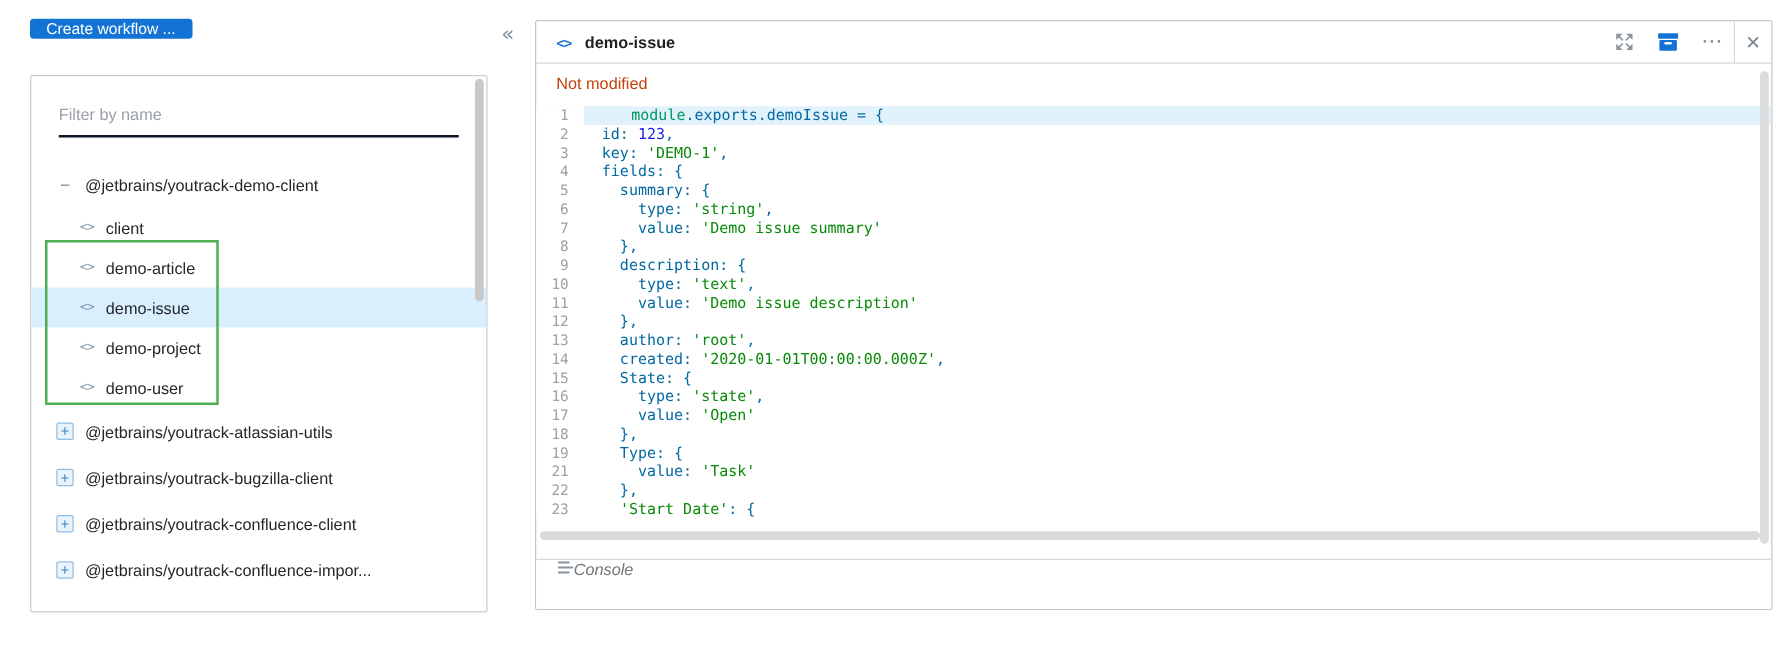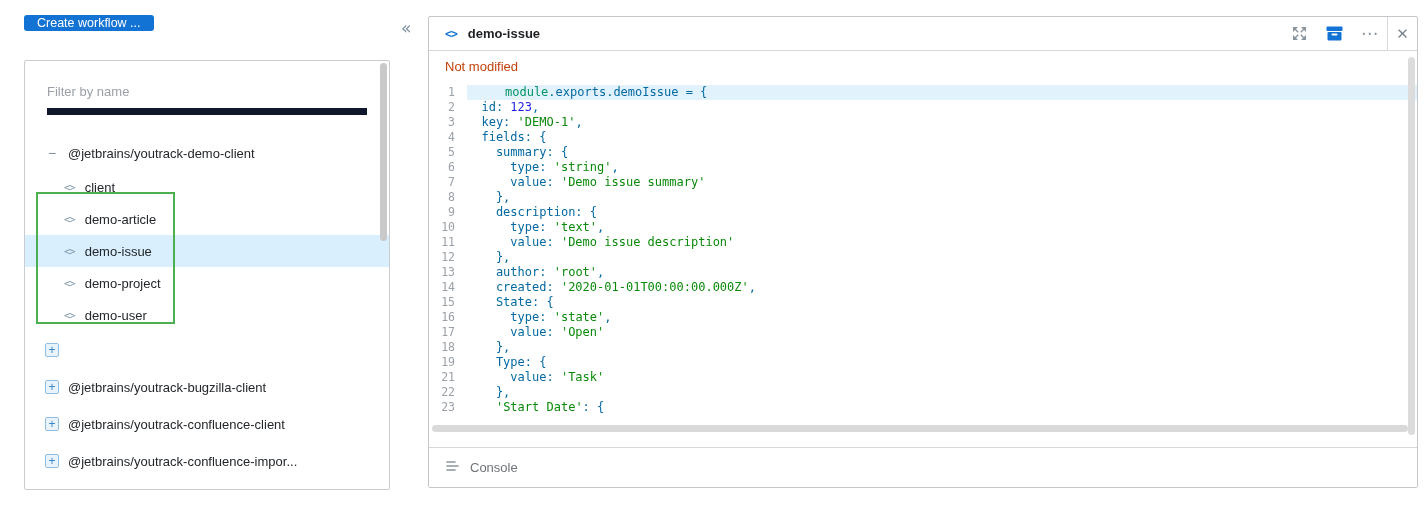--- a/index.html
+++ b/index.html
@@ -16,21 +16,21 @@
   .collapse-btn {
     position:absolute; left:401px; top:20px; font-size:17px; color:#7d91a1; cursor:pointer;
     font-family:"DejaVu Sans",sans-serif; line-height:1;
   }
   .sidebar {
     position:absolute; left:24px; top:60px; width:366px; height:430px;
     border:1px solid #c9cdd1; border-radius:2px; background:#fff; overflow:hidden;
   }
   .filter-wrap { margin:20px 22px 0 22px; }
   .filter-wrap input {
-    width:100%; border:none; border-bottom:7px solid #0f172a; outline:none;
+    width:100%; border:none; border-bottom:2px solid #0f172a; outline:none;
     font-family:"Liberation Sans",sans-serif; font-size:13px; padding:3px 0 9px 0; color:#23272b;
   }
   .filter-wrap input::placeholder { color:#9aa0a6; }
   .tree { margin-top:20px; position:relative; }
   .group-row { display:flex; align-items:center; height:36px; padding-left:20px; gap:9px;
     font-size:13px; color:#23272b; cursor:pointer; }
   .tree-group:nth-child(2) { margin-top:8px; }
   .tree-group + .tree-group { margin-top:1px; }
   .tog-minus { width:14px; text-align:center; color:#7f8b91; font-size:14px; flex:none; }
   .tog-plus  { width:14px; height:14px; flex:none; border:1px solid #92bde2; background:#e9f3fb;
@@ -74,22 +74,22 @@
   .tk-kw { color:var(--kw,#009663);padding-left:38px; }
   .tk-str { color:var(--str,#0a8a0a); }
   .tk-num { color:var(--num,#1d1de8); }
 
   .hscroll { position:absolute; left:3px; right:9px; top:408px; height:7px;
     background:#d9d9d9; border-radius:4px; }
   .vscroll { position:absolute; right:2px; top:40px; width:7px; height:378px;
     background:#dcdcdc; border-radius:4px; }
 
   .console-bar { position:absolute; left:0; right:0; bottom:0; height:40px;
-    border-top:1px solid #d5d8db; display:flex; align-items:center; padding-left:17px;
-    gap:11px; color:#70757a; font-size:13px; cursor:pointer; background:#fff; }
+    border-top:1px solid #d5d8db; display:flex; align-items:flex-start; padding-left:17px;
+    color:#70757a; font-size:13px; cursor:pointer; background:#fff;font-style:italic; }
 </style>
 </head>
 <body>
 
 <div class="canvas">
 
   <button class="create-btn">Create workflow ...</button>
 
   <div class="collapse-btn">«</div>
 
@@ -120,20 +120,21 @@
             <span>demo-project</span>
           </div>
           <div class="child-row">
             <span class="code-glyph">&lt;&gt;</span>
             <span>demo-user</span>
           </div>
         </div>
         <div class="tree-group">
           <div class="group-row">
             <span class="tog-plus">+</span>
+            <span>@jetbrains/youtrack-atlassian-utils</span>
           </div>
         </div>
         <div class="tree-group">
           <div class="group-row">
             <span class="tog-plus">+</span>
             <span>@jetbrains/youtrack-bugzilla-client</span>
           </div>
         </div>
         <div class="tree-group">
           <div class="group-row">

